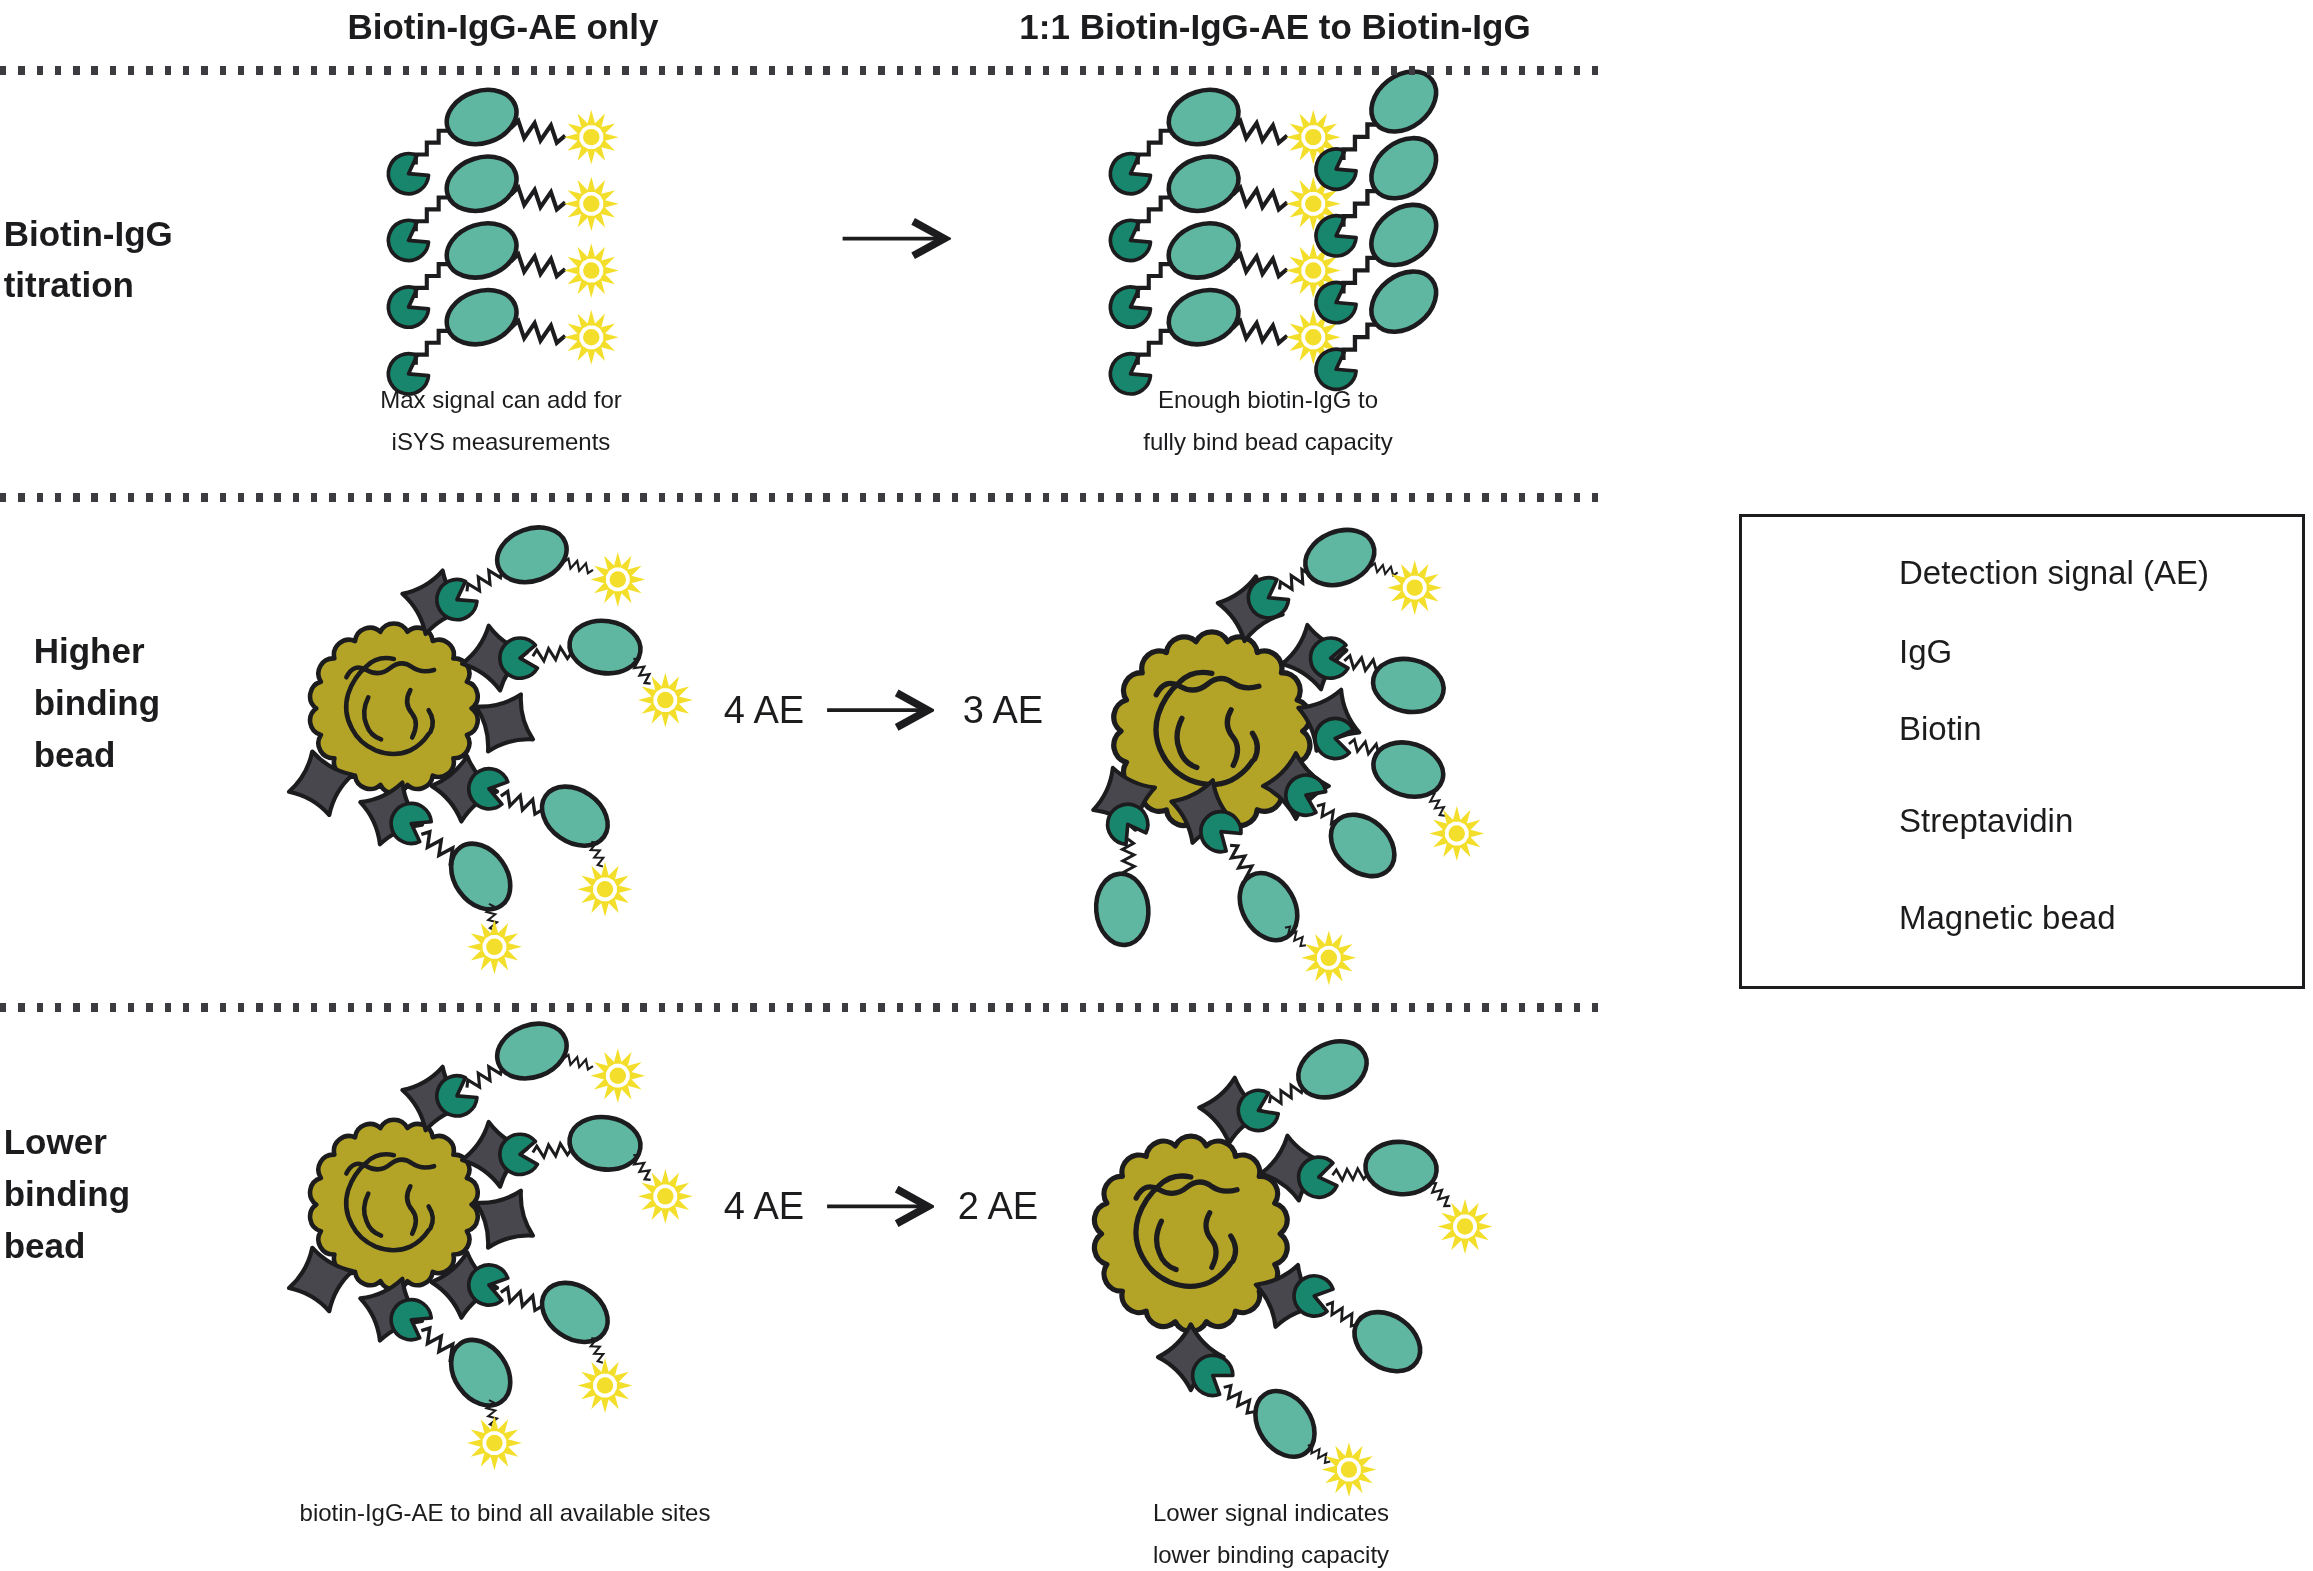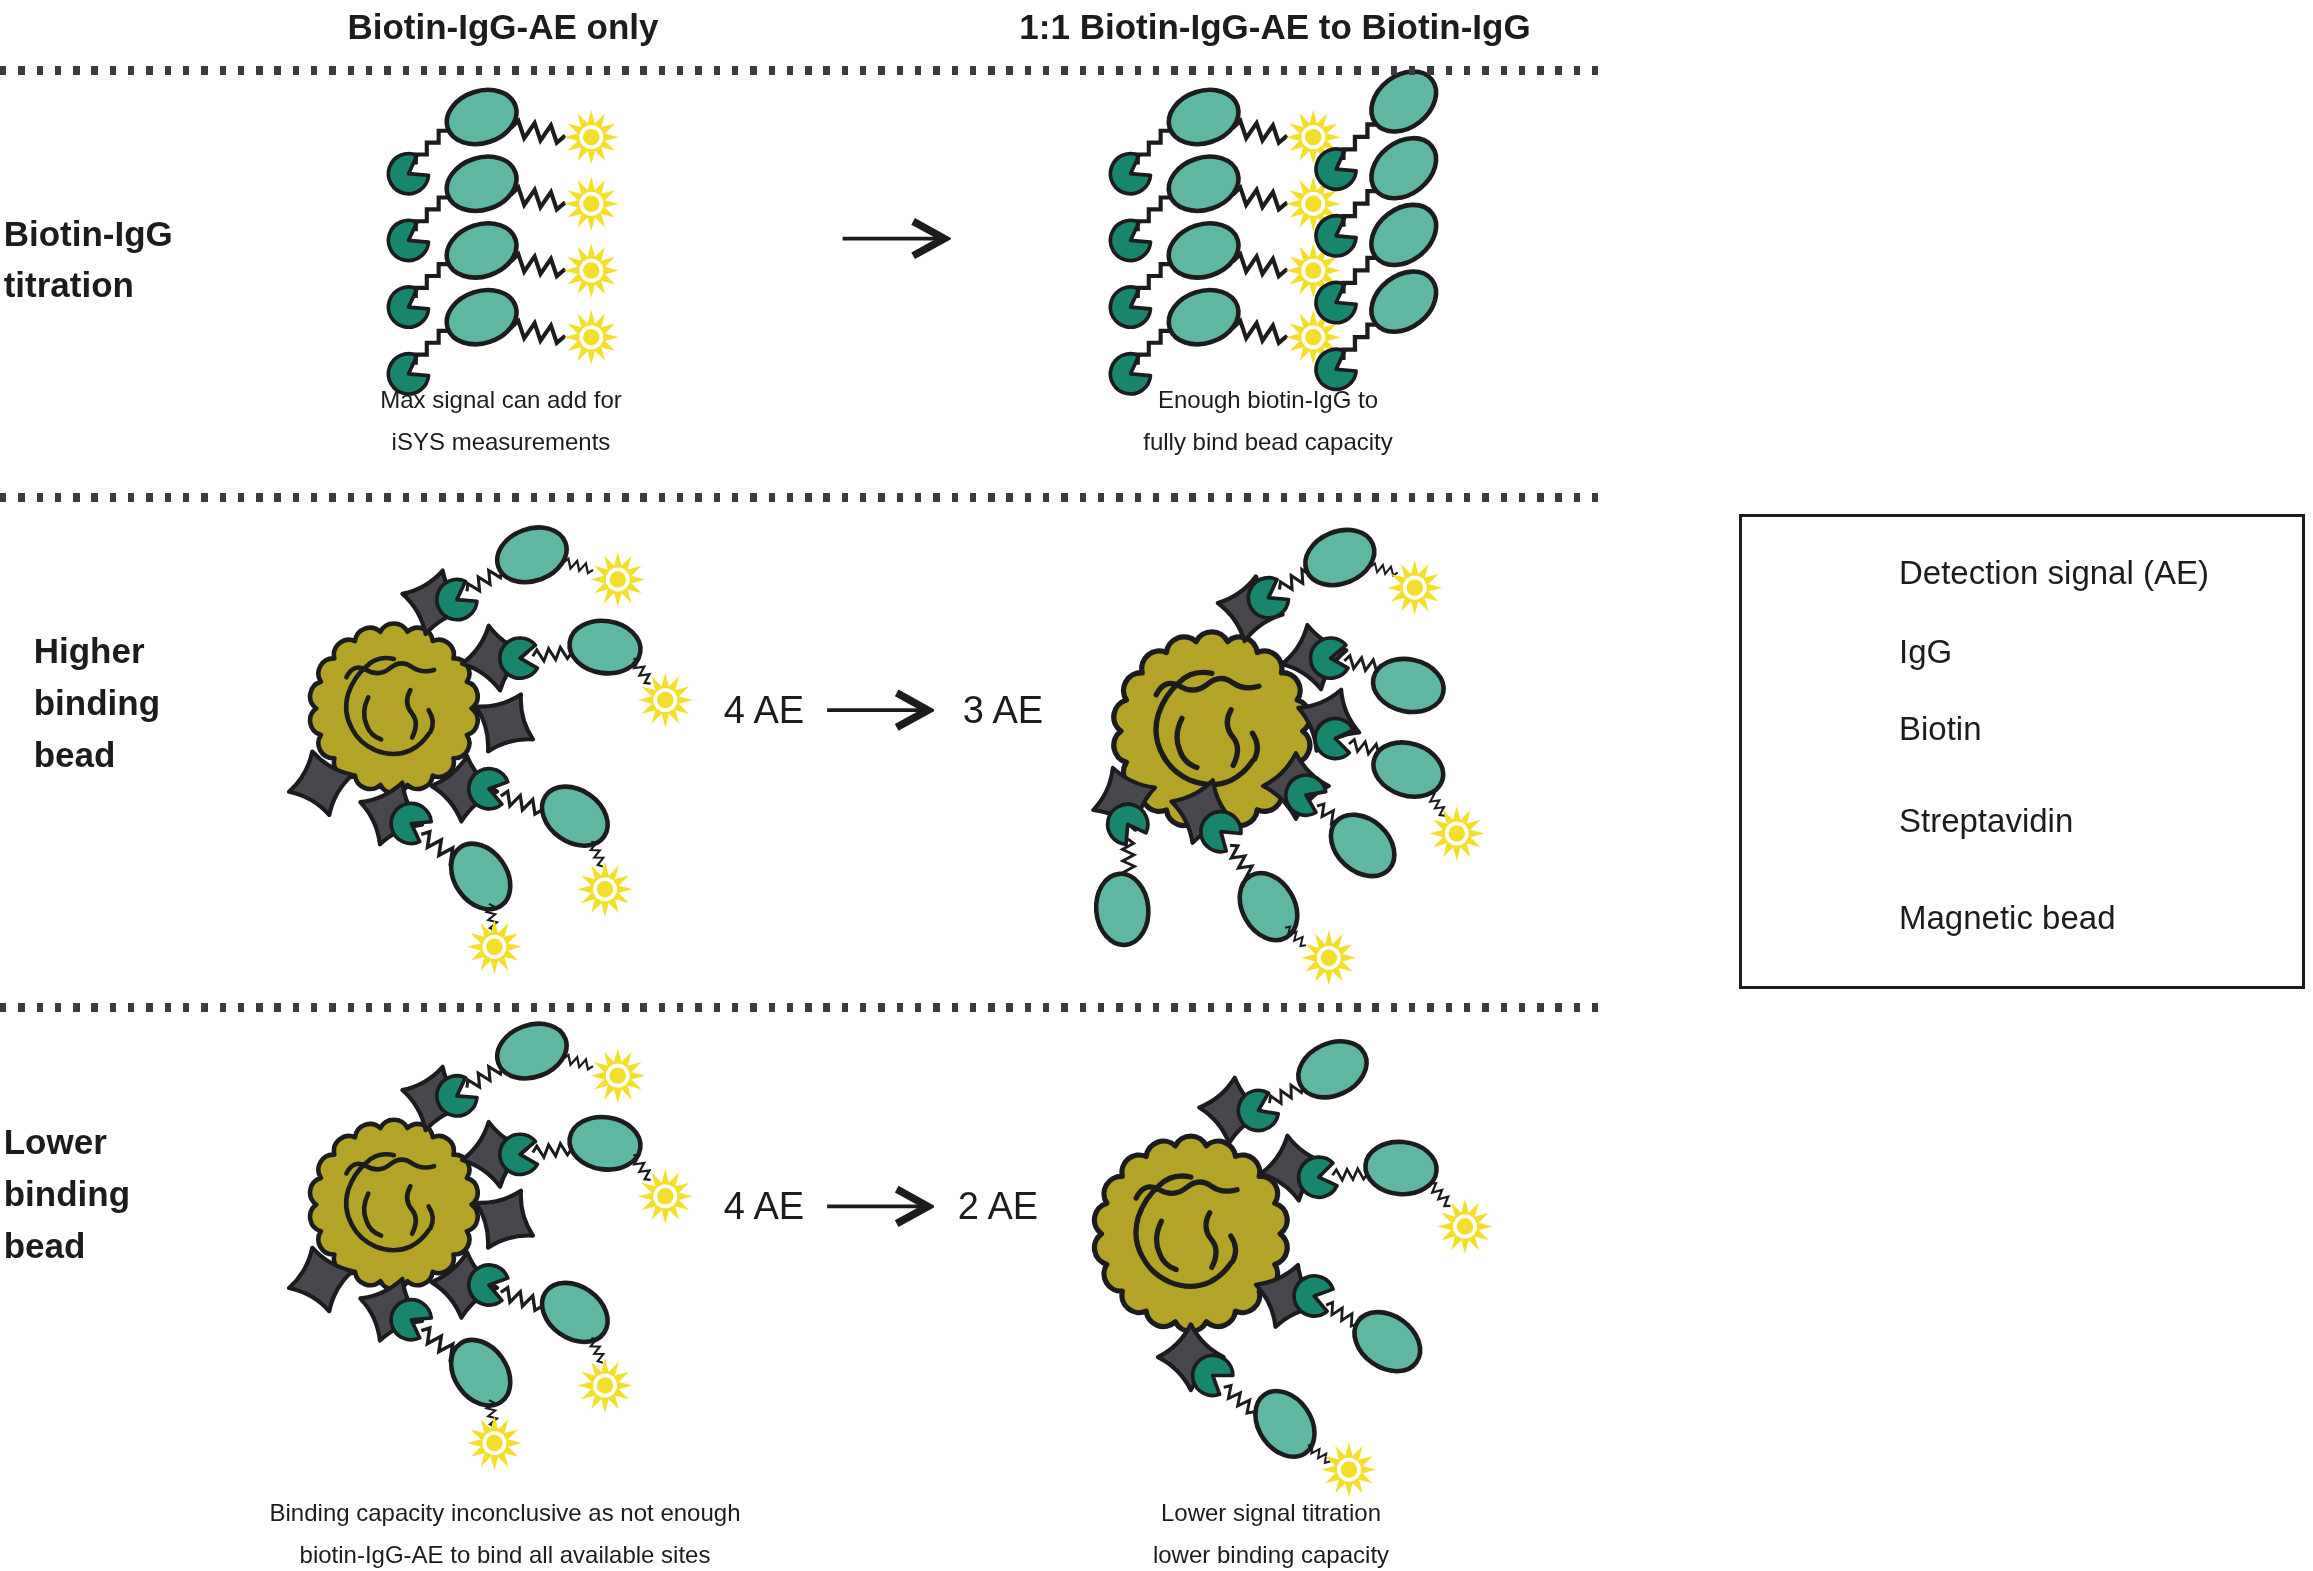--- a/index.html
+++ b/index.html
@@ -245,25 +245,24 @@
     <div>fully bind bead capacity</div>
   </div>
 
   <div class="abs count" style="left:764px; top:710px;">4 AE</div>
   <div class="abs count" style="left:1003px; top:710px;">3 AE</div>
 
   <div class="abs count" style="left:764px; top:1206px;">4 AE</div>
   <div class="abs count" style="left:998px; top:1206px;">2 AE</div>
 
   <div class="abs caption" style="left:505px; top:1492px;">
-    <div>Binding capacity inconclusive as not enough</div>
     <div>biotin-IgG-AE to bind all available sites</div>
   </div>
   <div class="abs caption" style="left:1271px; top:1492px;">
-    <div>Lower signal titration</div>
+    <div>Lower signal indicates</div>
     <div>lower binding capacity</div>
   </div>
 
   <div class="legendbox"></div>
   <div class="abs legendlabel" style="left:1887px; top:573px;">Detection signal (AE)</div>
   <div class="abs legendlabel" style="left:1887px; top:652px;">IgG</div>
   <div class="abs legendlabel" style="left:1887px; top:729px;">Biotin</div>
   <div class="abs legendlabel" style="left:1887px; top:821px;">Streptavidin</div>
   <div class="abs legendlabel" style="left:1887px; top:918px;">Magnetic bead</div>
 </div>

